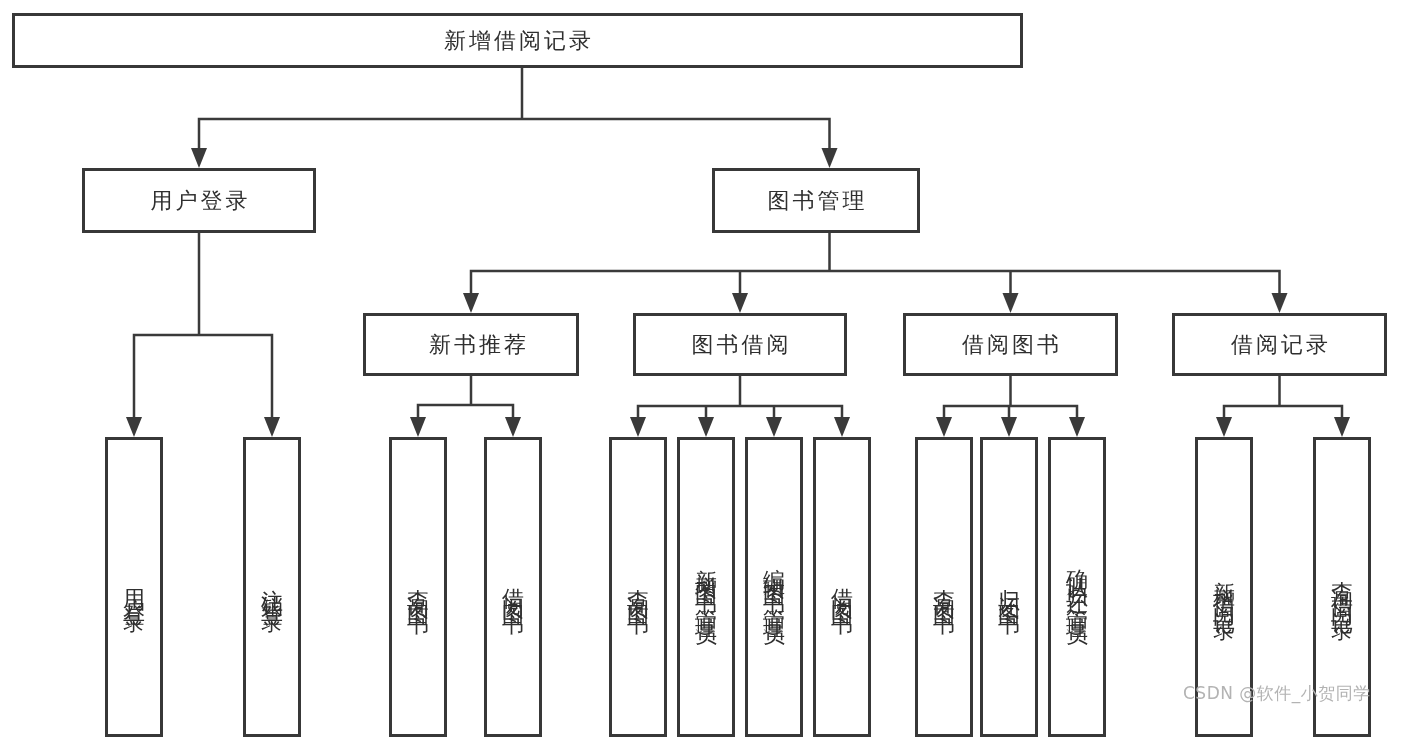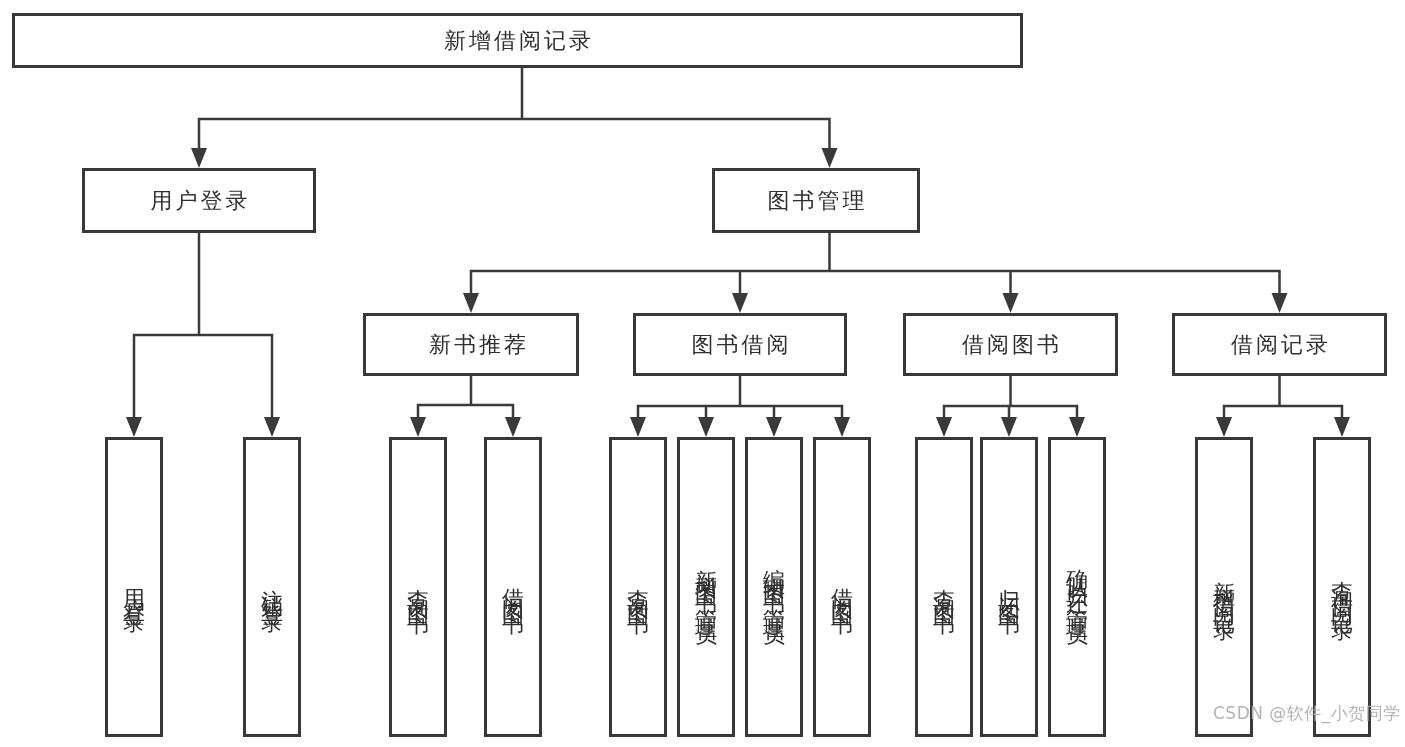--- a/index.html
+++ b/index.html
@@ -43,27 +43,26 @@
   }
   .node.v {
     writing-mode: vertical-rl;
     text-orientation: mixed;
     font-size: 22px;
     letter-spacing: 8px;
   }
   #watermark {
     position: absolute;
     left: 1183px;
-    top: 702px;
+    top: 682px;
     font-size: 17px;
     letter-spacing: 0.5px;
     color: var(--wm, #b3b3b3);
     white-space: nowrap;
     z-index: 10;
-    margin-left: 30px;
   }
 </style>
 </head>
 <body>
 
 <div id="canvas">
   <svg id="connector-svg" viewBox="0 0 1405 747" xmlns="http://www.w3.org/2000/svg">
       <g>
         <path d="M 522 68 L 522 119 M 199 119 L 829.5 119 M 199 119 L 199 152 M 829.5 119 L 829.5 152" fill="none" stroke="#3a3a3a" stroke-width="2.5" stroke-linecap="square"></path>
         <polygon points="191,148 207,148 199,168" fill="#3a3a3a"></polygon>

